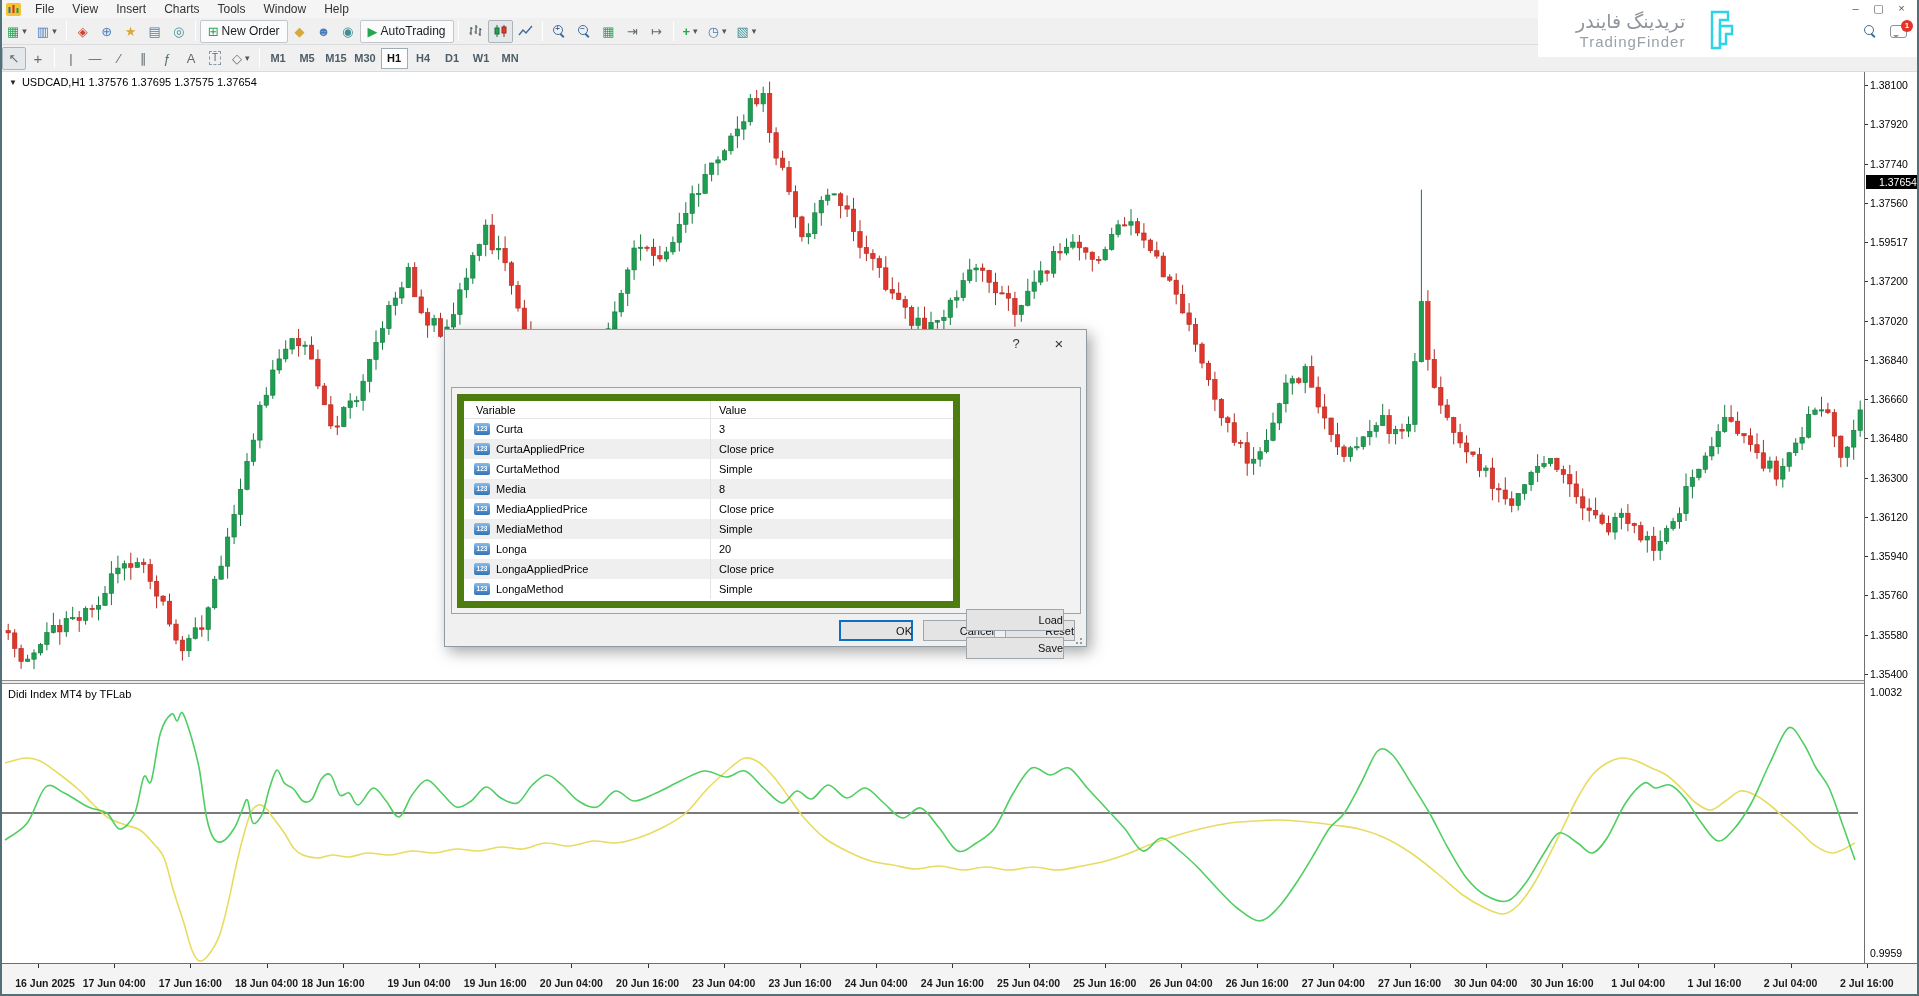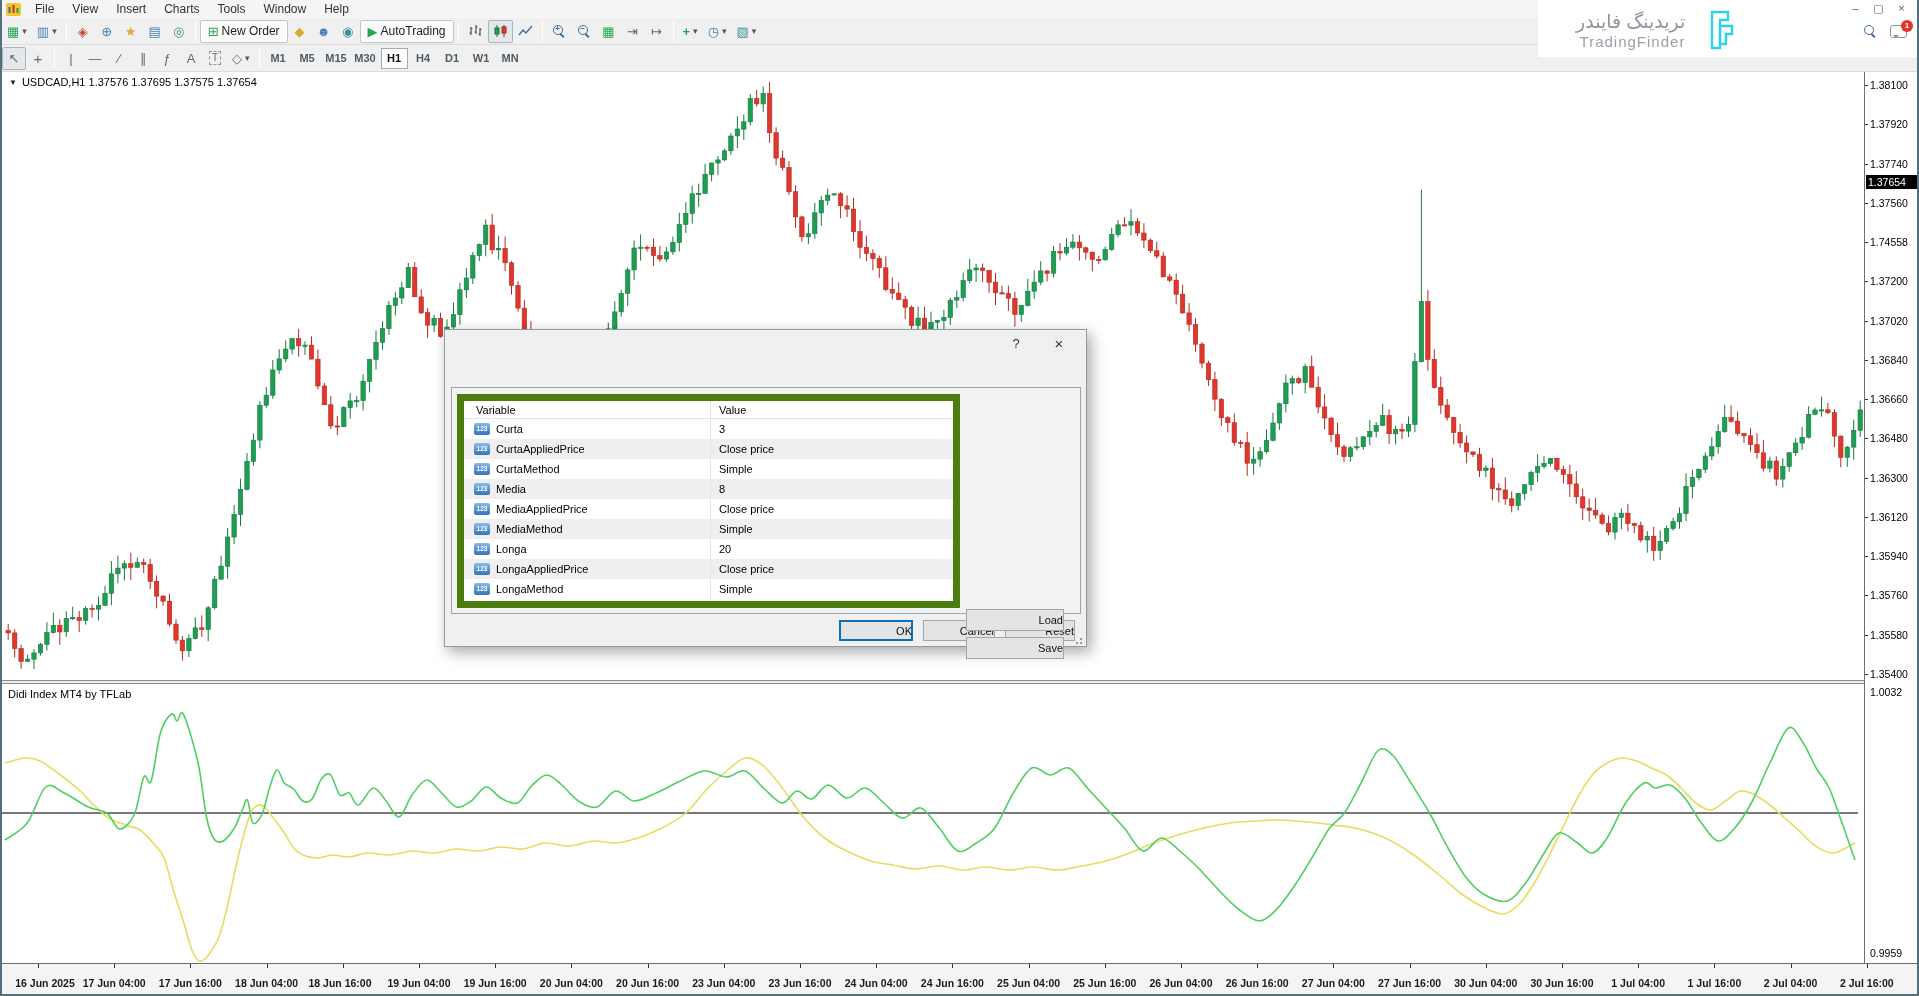--- a/index.html
+++ b/index.html
@@ -53,21 +53,21 @@
               border-top:1px solid #8f8f8f; border-bottom:1px solid #8f8f8f; z-index:3; }
   .indwhite { position:absolute; left:0; top:684px; width:1862px; height:279px; background:#fff; z-index:1; }
   #indic { position:absolute; left:0; top:684px; z-index:2; }
   .ind-label { position:absolute; left:6px; top:688px; font-size:11px; color:#000; z-index:3; }
 
   .paxis { position:absolute; left:1862px; top:72px; width:57px; height:891px; background:#fff;
            border-left:1px solid #6f6f6f; z-index:3; }
   .plabel { position:absolute; left:5px; font-size:10.5px; color:#000; }
   .plabel::before { content:""; position:absolute; left:-5px; top:6px; width:3px; height:1px; background:#333; }
   .ptag { position:absolute; left:1px; width:54px; height:14px; background:#000; color:#fff;
-          font-size:10.5px; line-height:14px; padding-left:2px; }
+          font-size:10.5px; line-height:14px; padding-left:13px; }
   .iscale-top { position:absolute; left:5px; top:614px; font-size:10.5px; color:#000; }
   .iscale-bot { position:absolute; left:5px; top:875px; font-size:10.5px; color:#000; }
 
   .taxis { position:absolute; left:0; top:963px; width:1919px; height:33px; background:#f4f4f4;
            border-top:1px solid #6f6f6f; z-index:4; }
   .tlabel { position:absolute; top:13px; transform:translateX(-50%); font-size:10.5px; font-weight:600; color:#1a1a1a; white-space:nowrap; }
   .ttick { position:absolute; top:0; width:1px; height:4px; background:#333; }
 
   
   .dialog { position:absolute; left:442px; top:329px; width:643px; height:318px; background:#f0f0f0;
@@ -878,21 +878,21 @@
   <div class="ind-label">Didi Index MT4 by TFLab</div>
 
   <div class="paxis" id="paxis">
     <div class="ptag" id="ptag" style="top: 103.294px;">1.37654</div>
     <div class="iscale-top">1.0032</div>
     <div class="iscale-bot">0.9959</div>
   <div class="plabel" style="top: 7px;">1.38100</div>
       <div class="plabel" style="top: 46.2667px;">1.37920</div>
       <div class="plabel" style="top: 85.5333px;">1.37740</div>
       <div class="plabel" style="top: 124.8px;">1.37560</div>
-      <div class="plabel" style="top: 164.067px;">1.74558</div>
+      <div class="plabel" style="top: 164.067px;">1.59517</div>
       <div class="plabel" style="top: 203.333px;">1.37200</div>
       <div class="plabel" style="top: 242.6px;">1.37020</div>
       <div class="plabel" style="top: 281.867px;">1.36840</div>
       <div class="plabel" style="top: 321.133px;">1.36660</div>
       <div class="plabel" style="top: 360.4px;">1.36480</div>
       <div class="plabel" style="top: 399.667px;">1.36300</div>
       <div class="plabel" style="top: 438.933px;">1.36120</div>
       <div class="plabel" style="top: 478.2px;">1.35940</div>
       <div class="plabel" style="top: 517.467px;">1.35760</div>
       <div class="plabel" style="top: 556.733px;">1.35580</div>
@@ -901,21 +901,21 @@
 
   <div class="taxis" id="taxis">
       <div class="tlabel" style="left: 43px;">16 Jun 2025</div>
       <div class="ttick" style="left: 36px;"></div>
       <div class="tlabel" style="left: 112.2px;">17 Jun 04:00</div>
       <div class="ttick" style="left: 112.2px;"></div>
       <div class="tlabel" style="left: 188.4px;">17 Jun 16:00</div>
       <div class="ttick" style="left: 188.4px;"></div>
       <div class="tlabel" style="left: 264.6px;">18 Jun 04:00</div>
       <div class="ttick" style="left: 264.6px;"></div>
-      <div class="tlabel" style="left: 338px; text-align: center;">18 Jun 16:00</div>
+      <div class="tlabel" style="left: 331px; text-align: center;">18 Jun 16:00</div>
       <div class="ttick" style="left: 340.8px;"></div>
       <div class="tlabel" style="left: 417px;">19 Jun 04:00</div>
       <div class="ttick" style="left: 417px;"></div>
       <div class="tlabel" style="left: 493.2px;">19 Jun 16:00</div>
       <div class="ttick" style="left: 493.2px;"></div>
       <div class="tlabel" style="left: 569.4px;">20 Jun 04:00</div>
       <div class="ttick" style="left: 569.4px;"></div>
       <div class="tlabel" style="left: 645.6px;">20 Jun 16:00</div>
       <div class="ttick" style="left: 645.6px;"></div>
       <div class="tlabel" style="left: 721.8px;">23 Jun 04:00</div>

